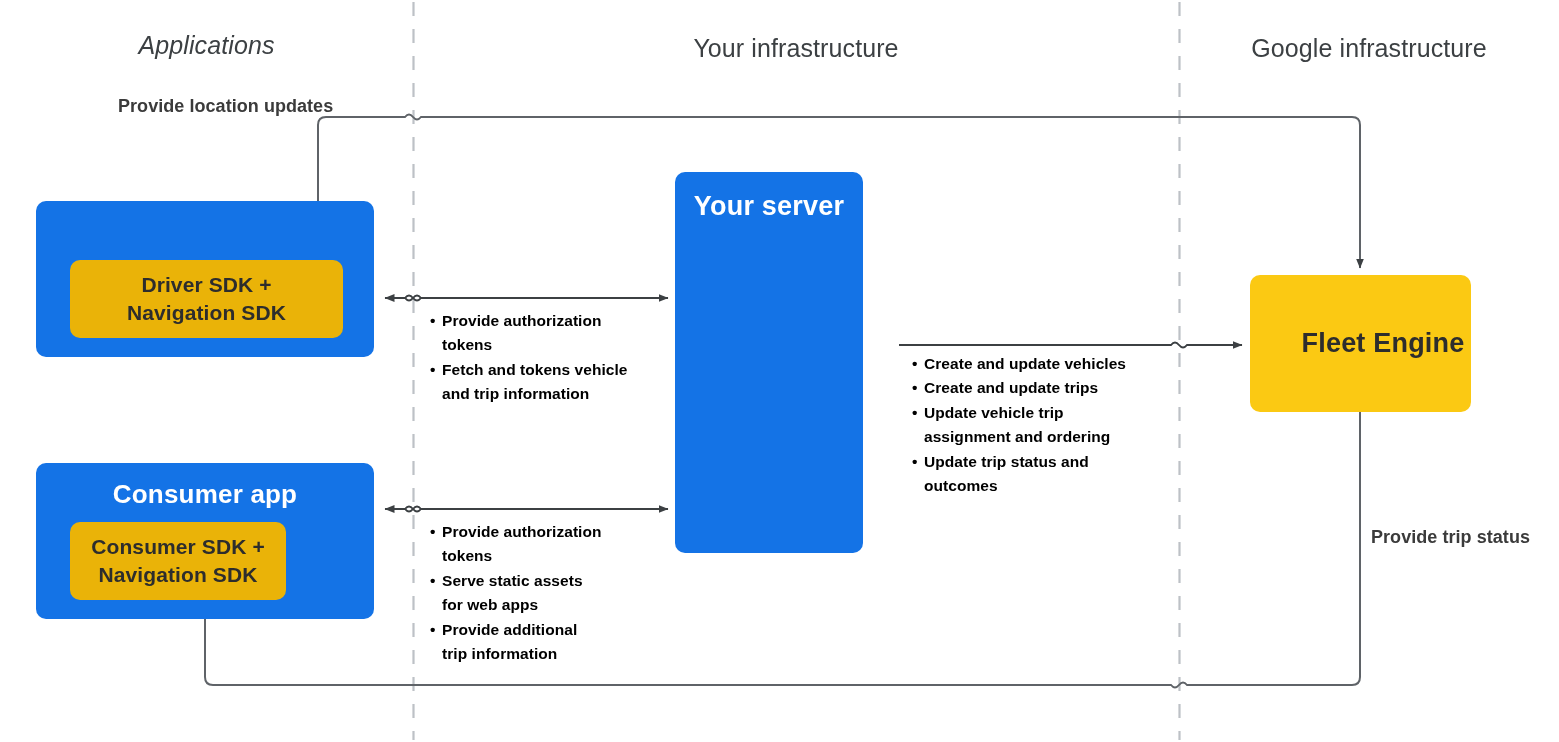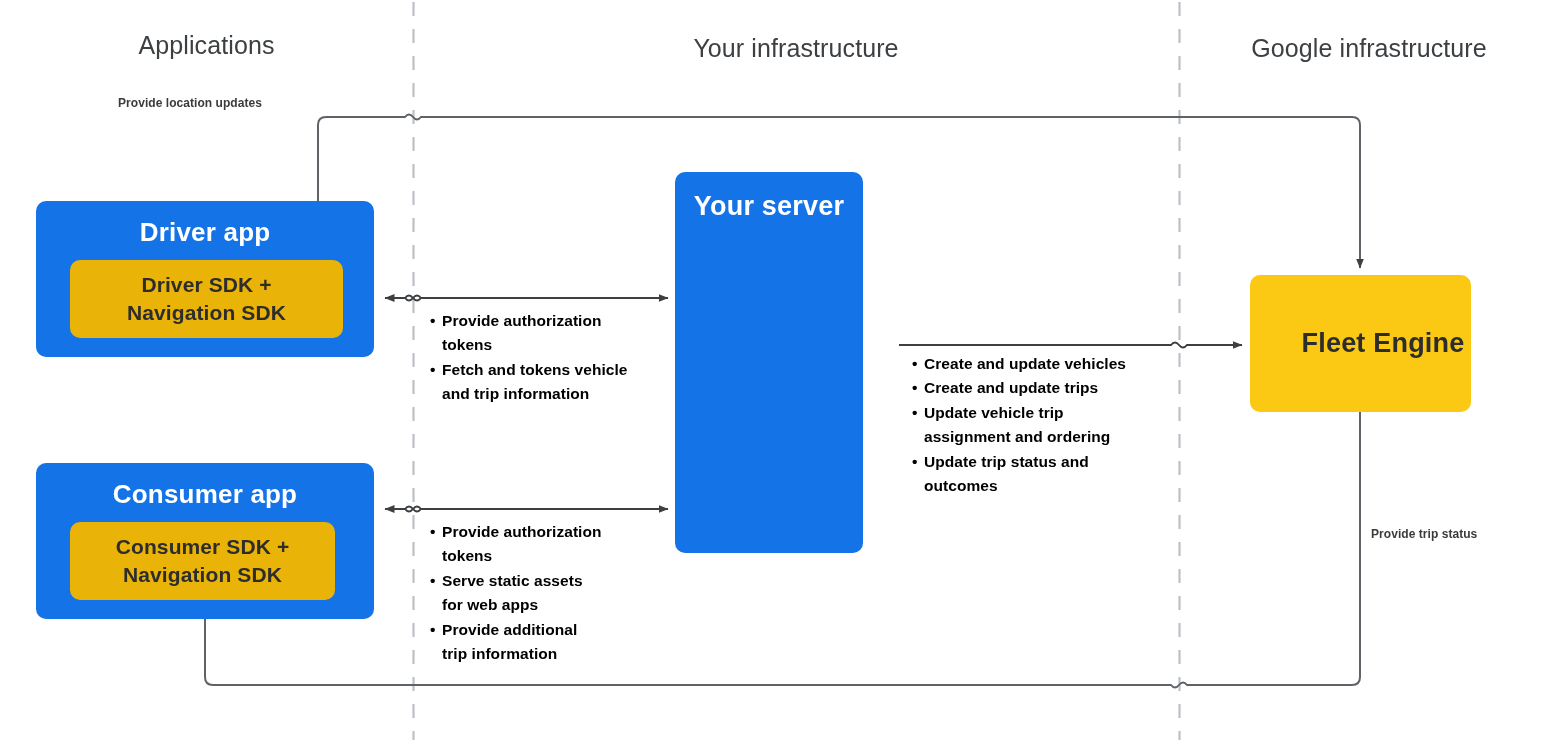--- a/index.html
+++ b/index.html
@@ -72,21 +72,21 @@
   }
   .fleet-label {
     font-weight: bold;
     font-size: 27px;
     color: #2d2d2d;
     letter-spacing: 0.2px;
   }
   .edge-label {
     position: absolute;
     font-weight: bold;
-    font-size: 12px;
+    font-size: 18px;
     color: #3b3b3b;
     white-space: nowrap;
     letter-spacing: 0.05px;
   }
   .bullet-block {
     position: absolute;
     font-weight: bold;
     font-size: 15.5px;
     line-height: 1.58;
     color: #000000;
@@ -144,43 +144,42 @@
     <path d="M668,509 L421,509 q-4,-5 -8,0 q-4,5 -8,0 L385,509" fill="none" stroke="#3c4043" stroke-width="2" marker-end="url(#arrow-l)"></path>
     <path d="M385,509 L405,509 q4,-5 8,0 q4,5 8,0 L668,509" fill="none" stroke="#3c4043" stroke-width="2" marker-end="url(#arrow-r)"></path>
 
     <path d="M899,345 L1171,345 q4,-5 8,0 q4,5 8,0 L1242,345" fill="none" stroke="#3c4043" stroke-width="2" marker-end="url(#arrow-r)"></path>
 
     <path d="M1360,412 L1360,677 Q1360,685 1352,685
              L1187,685 q-4,-5 -8,0 q-4,5 -8,0
              L213,685 Q205,685 205,677 L205,609" fill="none" stroke="#5f6368" stroke-width="2" marker-end="url(#arrow-u)"></path>
   </svg>
 
-  <div class="col-header" style="left:0px; top:31px; width:413px;">
+  <div class="col-header" style="left:0px; top:31px; width:413px;font-style:italic;">
     <span>Applications</span>
   </div>
   <div class="col-header" style="left:413px; top:34px; width:766px;">
     <span>Your infrastructure</span>
   </div>
   <div class="col-header" style="left:1179px; top:34px; width:380px;">
     <span>Google infrastructure</span>
   </div>
 
   <div class="node node-blue" style="left:36px; top:201px; width:338px; height:156px;">
-    <div class="node-title" style="top:16px;">Driver app</div>
     <div class="inner-box" style="left:34px; top:59px; width:273px; height:78px;">
       <div class="inner-label">
         <div>Driver SDK +</div>
         <div>Navigation SDK</div>
       </div>
     </div>
   </div>
 
   <div class="node node-blue" style="left:36px; top:463px; width:338px; height:156px;">
     <div class="node-title" style="top:16px;">Consumer app</div>
-    <div class="inner-box" style="left:34px; top:59px; width:265px; height:78px;">
+    <div class="inner-box" style="left:34px; top:59px; width:216px; height:78px;">
       <div class="inner-label">
         <div>Consumer SDK +</div>
         <div>Navigation SDK</div>
       </div>
     </div>
   </div>
 
   <div class="node node-blue" style="left:675px; top:172px; width:188px; height:381px;">
     <div class="node-title" style="top:19px; font-size:27px;">Your server</div>
   </div>

